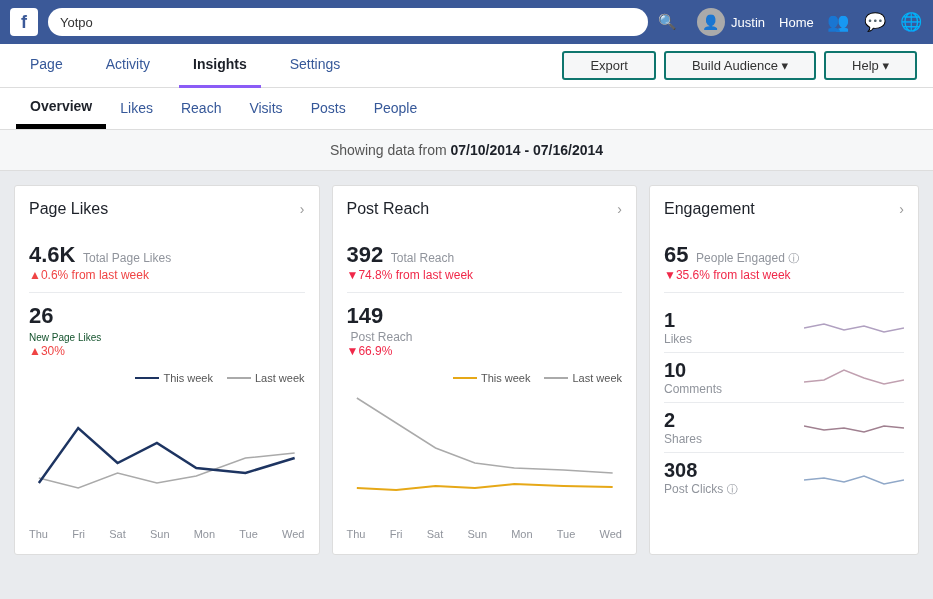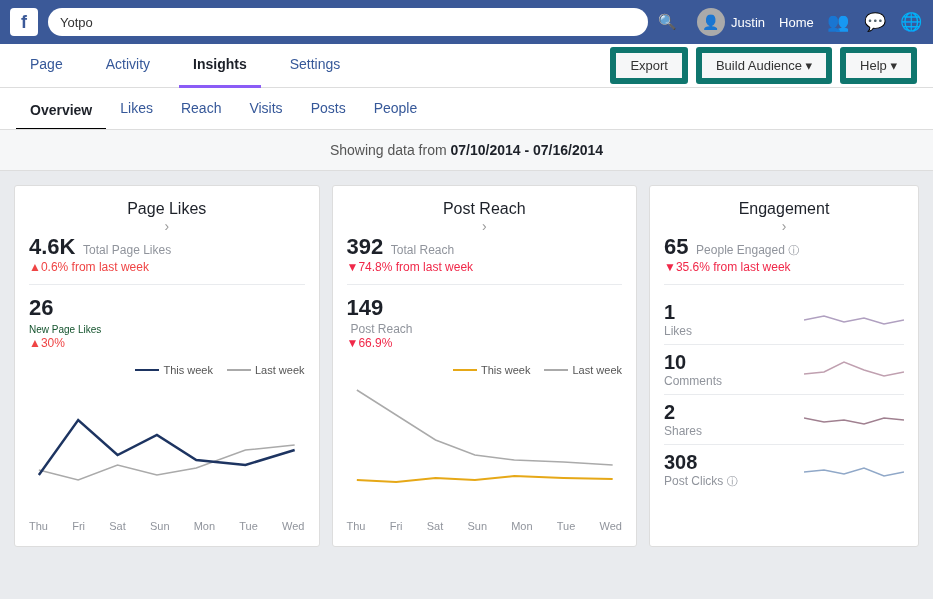--- a/index.html
+++ b/index.html
@@ -75,24 +75,24 @@
     .sec-nav-item.active {
       color: #1d2129;
       font-weight: bold;
       border-bottom: 3px solid #8b5cf6;
     }
     .sec-nav-right {
       margin-left: auto;
       display: flex; align-items: center; gap: 8px;
     }
     .btn-outline {
-      border: 6px solid #0f766e;
+      border: 2px solid #0f766e;
       background: #f6f7f8;
       border-radius: 3px;
-      padding: 5px 14px;
+      padding: 5px 26px;
       font-size: 13px;
       cursor: pointer;
       color: #333;
     }
 
     
     .tab-bar {
       background: #fff;
       border-bottom: 1px solid #ddd;
       display: flex;
@@ -103,21 +103,21 @@
     .tab-item {
       padding: 0 14px 10px;
       font-size: 14px;
       color: #365899;
       cursor: pointer;
       border-bottom: 3px solid transparent;
     }
     .tab-item.active {
       color: #1d2129;
       font-weight: bold;
-      border-bottom: 1px solid #000000;
+      border-bottom: 5px solid #000000;
     }
 
     
     .date-banner {
       background: #f6f7f8;
       border-bottom: 1px solid #ddd;
       padding: 12px 16px;
       text-align: center;
       font-size: 14px;
       color: #555;
@@ -135,22 +135,21 @@
       border: 1px solid #ddd;
       border-radius: 3px;
       padding: 14px;
       flex: 1;
       min-width: 0;
     }
     .card-header {
       display: flex;
       justify-content: space-between;
       align-items: center;
-      margin-bottom: 0;
-      flex-direction: column;
+      margin-bottom: 24px;
     }
     .card-title {
       font-size: 16px;
       color: #1d2129;
       font-weight: normal;
     }
     .card-chevron { color: #999; font-size: 14px; }
 
     .stat-block { margin-bottom: 10px; }
     .stat-main { font-size: 22px; font-weight: bold; color: #1d2129; display: inline; }

